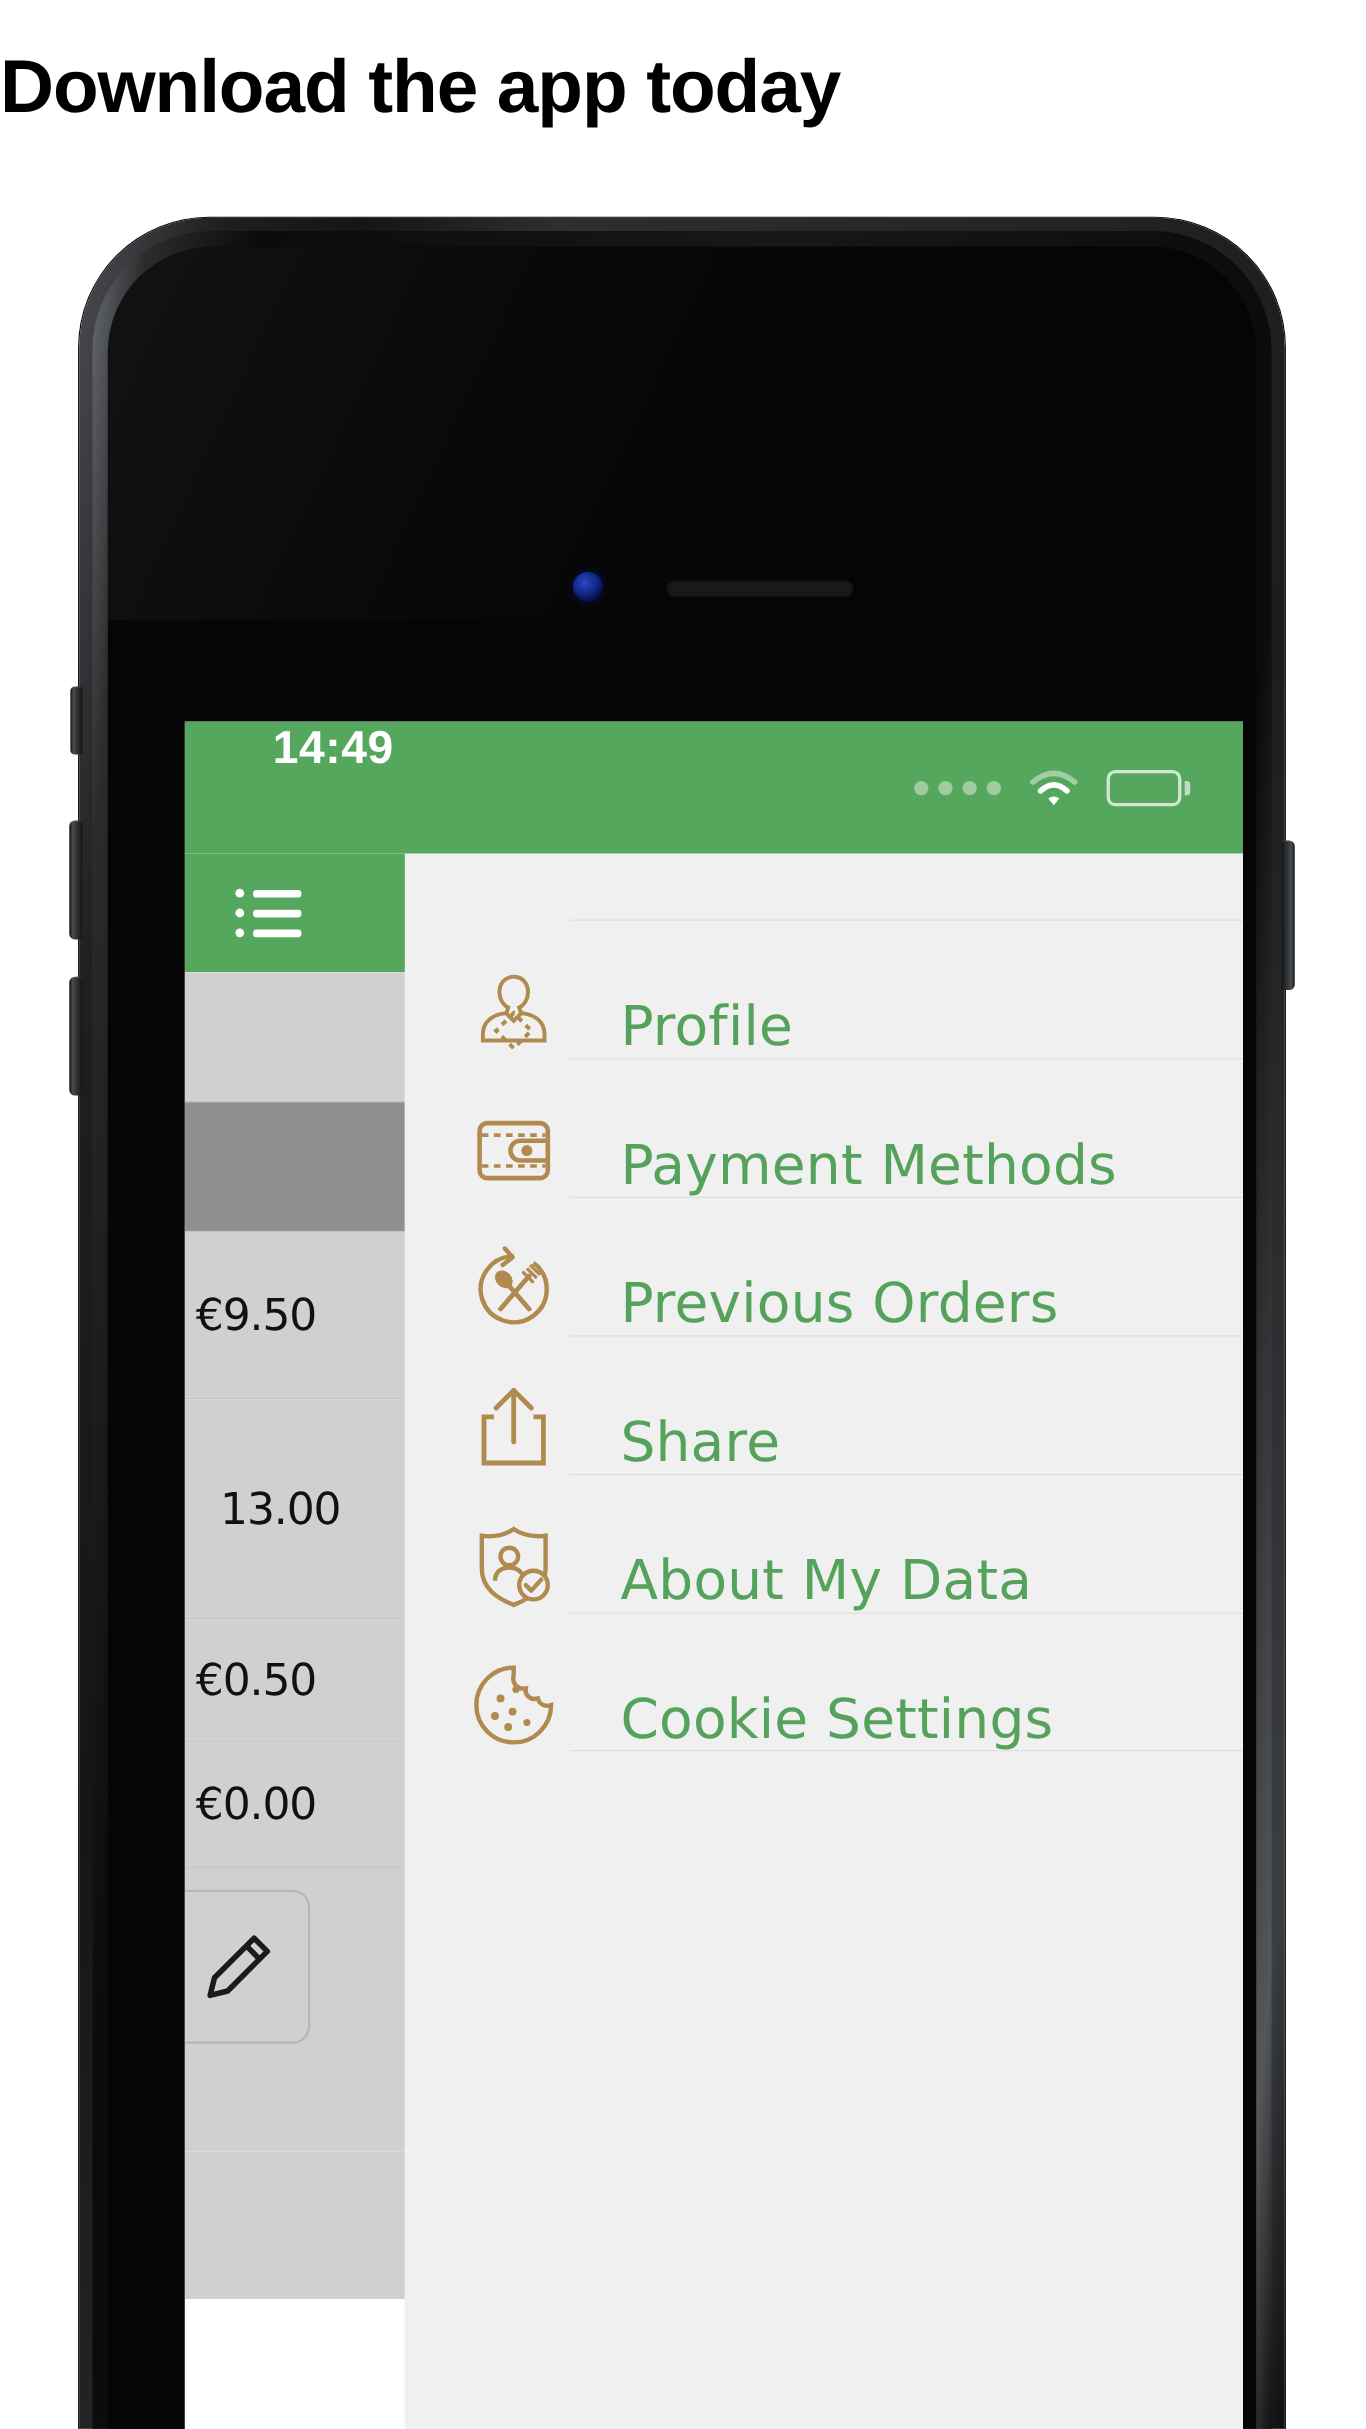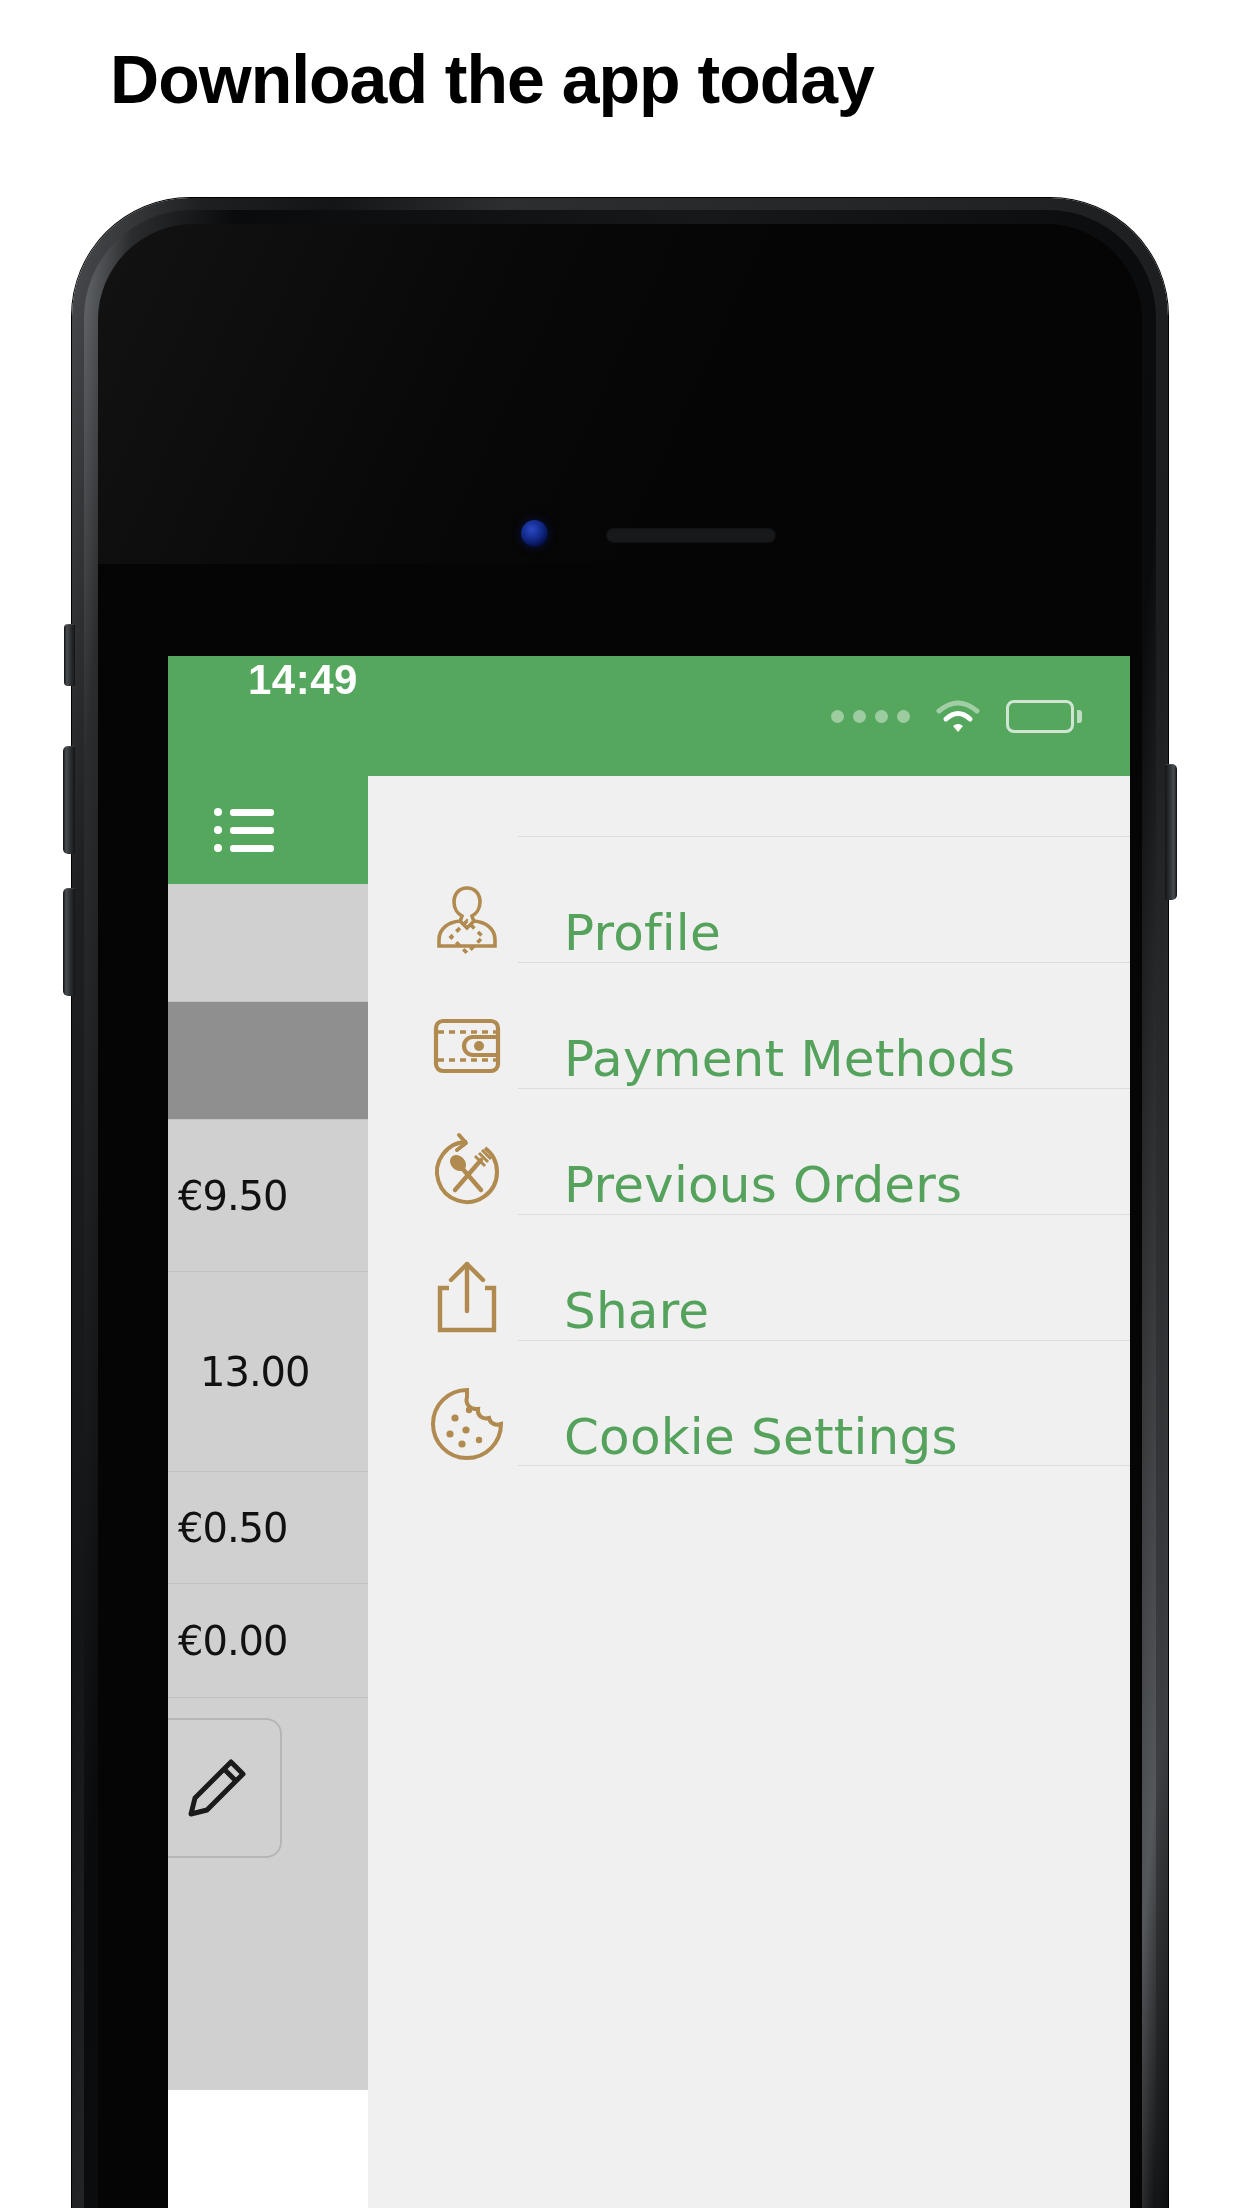--- a/index.html
+++ b/index.html
@@ -6,21 +6,21 @@
   html, body {
     width: 1242px; height: 2208px;
     background: #ffffff;
     font-family: "Liberation Sans", sans-serif;
     overflow: hidden;
   }
 
   
   .page-heading {
     width: 984px;
-    text-align: center;
+    text-align: left;
     font-size: 68px;
     font-weight: bold;
     letter-spacing: -1px;
     color: #000000;
     padding-top: 42px;
     line-height: 1.1;
   }
 
   
   .phone-wrap {
@@ -358,20 +358,32 @@
         <span class="di-icon">
           <svg width="84" height="84" viewBox="0 0 84 84" fill="none" stroke="#B08A4F" stroke-width="4.4">
             <path d="M24 32 H15 V74 H69 V32 H60"></path>
             <path d="M42 8 V55" stroke-linecap="round"></path>
             <path d="M26 24 L42 8 L58 24" stroke-linecap="round" stroke-linejoin="round"></path>
           </svg>
         </span>
         <span class="di-label">Share</span>
       </div>
 
+      <div class="drawer-item">
+        <span class="di-icon">
+          <svg width="84" height="84" viewBox="0 0 84 84" fill="none" stroke="#B08A4F" stroke-width="4">
+            <path d="M42 8 C32 15 20 15 13 14 V44 c0 18 14 27 29 33 15-6 29-15 29-33 V14 c-7 1-19 1-29-6Z"></path>
+            <circle cx="38" cy="33" r="8"></circle>
+            <path d="M25 55c0-8 6-12 13-12s13 4 13 12"></path>
+            <circle cx="60" cy="59" r="13" fill="#F0F0F0"></circle>
+            <path d="M53 59 l5 5 9-10" stroke-linecap="round" stroke-linejoin="round" stroke-width="4"></path>
+          </svg>
+        </span>
+        <span class="di-label">About My Data</span>
+      </div>
 
       <div class="drawer-item">
         <span class="di-icon">
           <svg width="84" height="84" viewBox="0 0 84 84" fill="none" stroke="#B08A4F" stroke-width="4">
             <path d="M42 8 a34 34 0 1 0 34 34 c-6 2-11 -1 -12 -6 c-7 2 -12 -3 -11 -9 c-8 1 -13 -5 -11 -12 c-0 0 -0 -4 0 -7Z"></path>
             <circle cx="30" cy="36" r="3.6" fill="#B08A4F" stroke="none"></circle>
             <circle cx="44" cy="28" r="3.2" fill="#B08A4F" stroke="none"></circle>
             <circle cx="25" cy="52" r="3.6" fill="#B08A4F" stroke="none"></circle>
             <circle cx="41" cy="48" r="3.6" fill="#B08A4F" stroke="none"></circle>
             <circle cx="37" cy="62" r="3.6" fill="#B08A4F" stroke="none"></circle>

